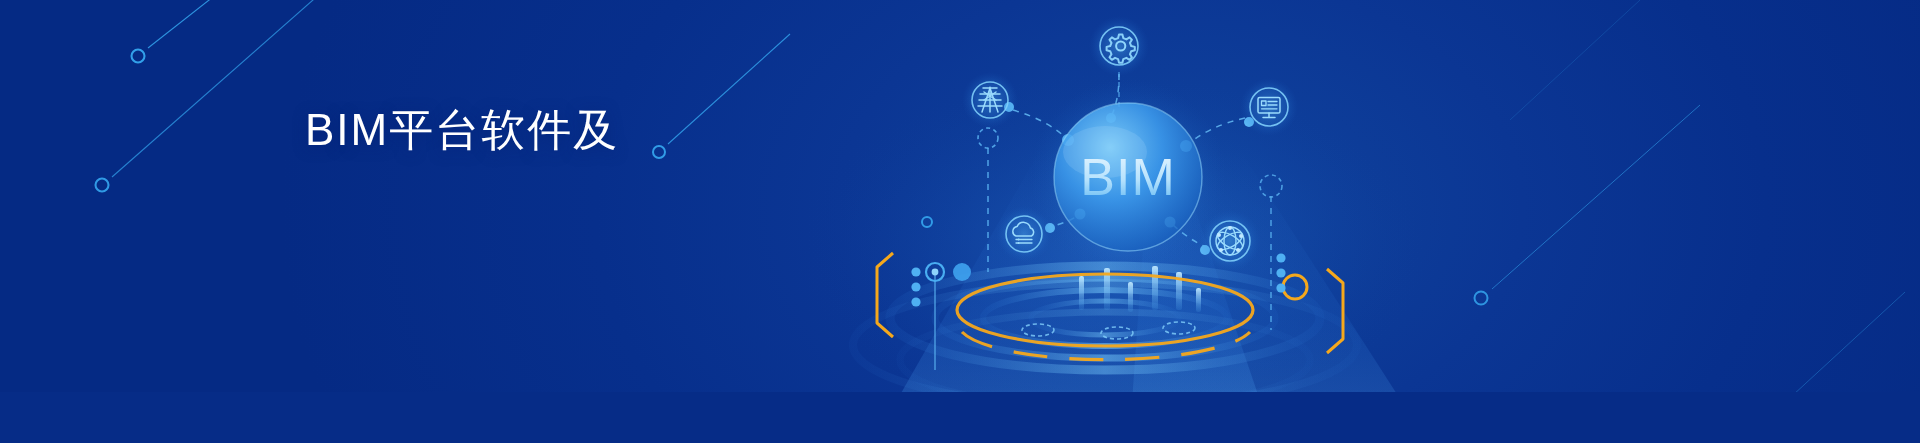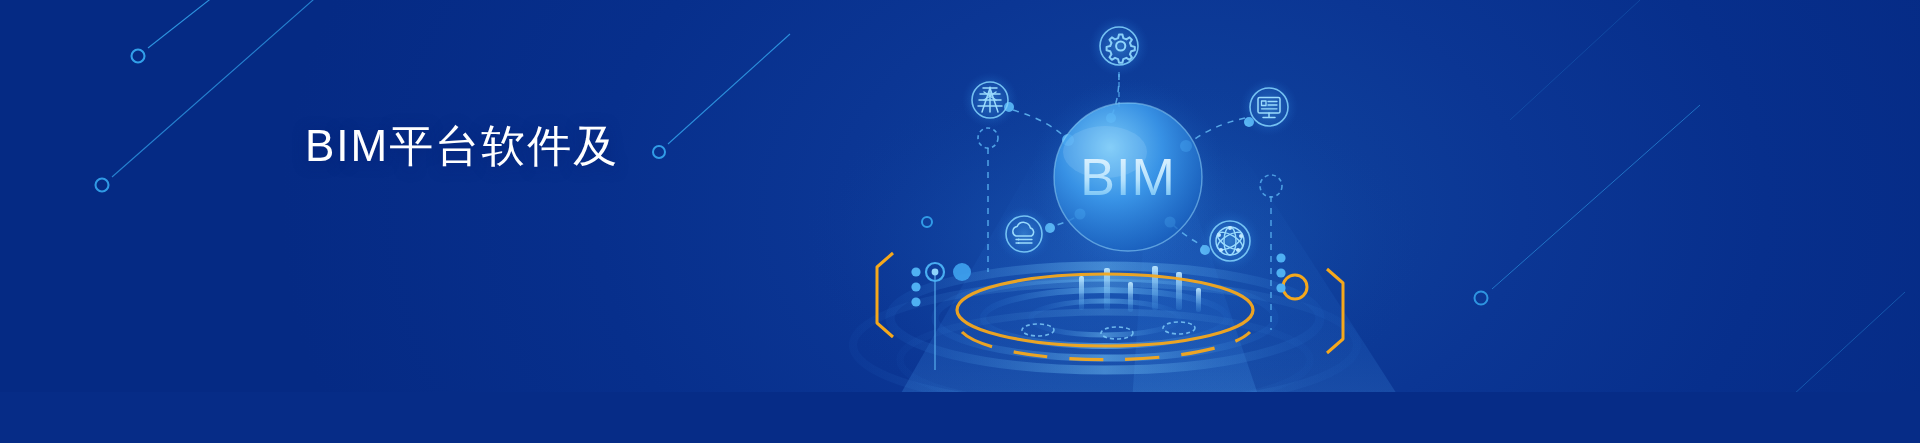--- a/index.html
+++ b/index.html
@@ -5,21 +5,21 @@
   html,body{margin:0;padding:0;background:#062c87;}
   body{font-family:"Liberation Sans","DejaVu Sans",sans-serif;}
   #banner{
     position:relative;width:1920px;height:392px;overflow:hidden;
     background:
       radial-gradient(ellipse 900px 620px at 1180px 210px, #10459f 0%, #0b3694 38%, #072f8c 65%, #052a84 100%),
       linear-gradient(110deg,#052a83 0%,#063090 45%,#052b85 100%);
   }
   #banner .layer{position:absolute;inset:0;}
   .headline{
-    position:absolute;left:305px;top:112px;width:640px;
+    position:absolute;left:305px;top:96px;width:640px;
     color:#ffffff;letter-spacing:2px;line-height:68px;
     font-size:44px;font-weight:400;white-space:nowrap;
     text-shadow:0 2px 14px rgba(0,30,110,.55);
   }
   .headline .l2{letter-spacing:1px;}
   .hl-line{display:block;}
   svg{display:block;}
 </style>
 </head>
 <body>

